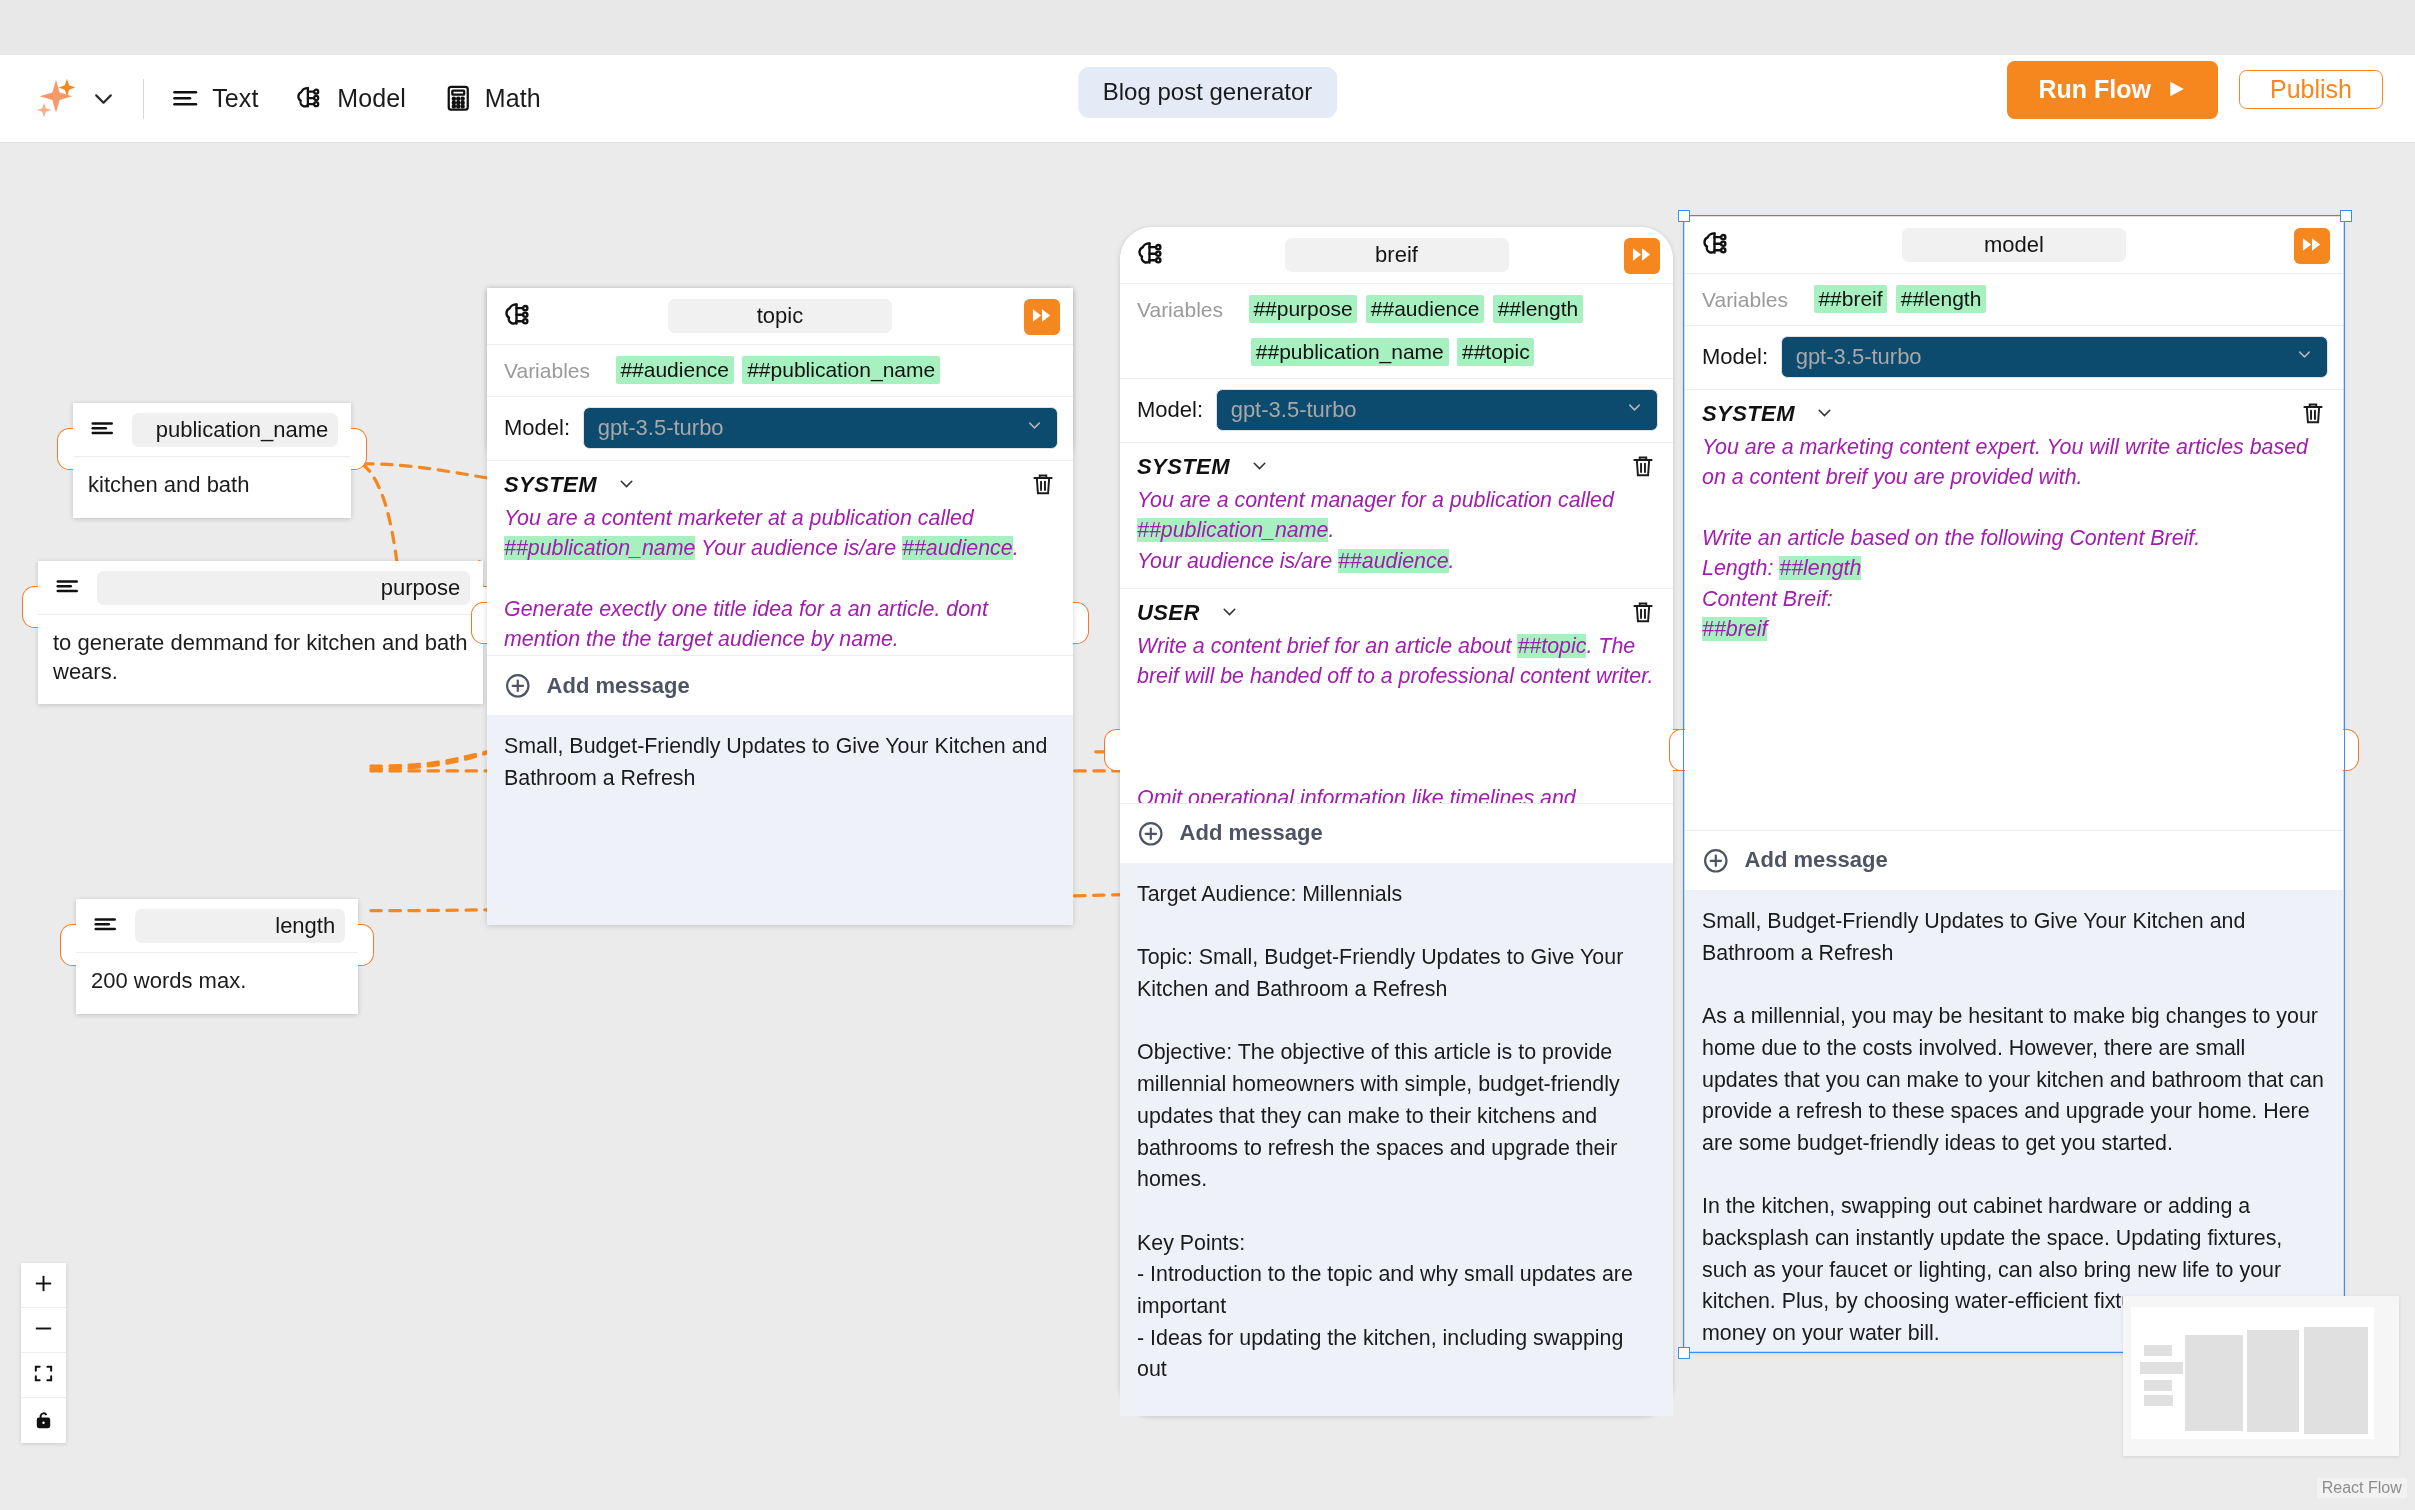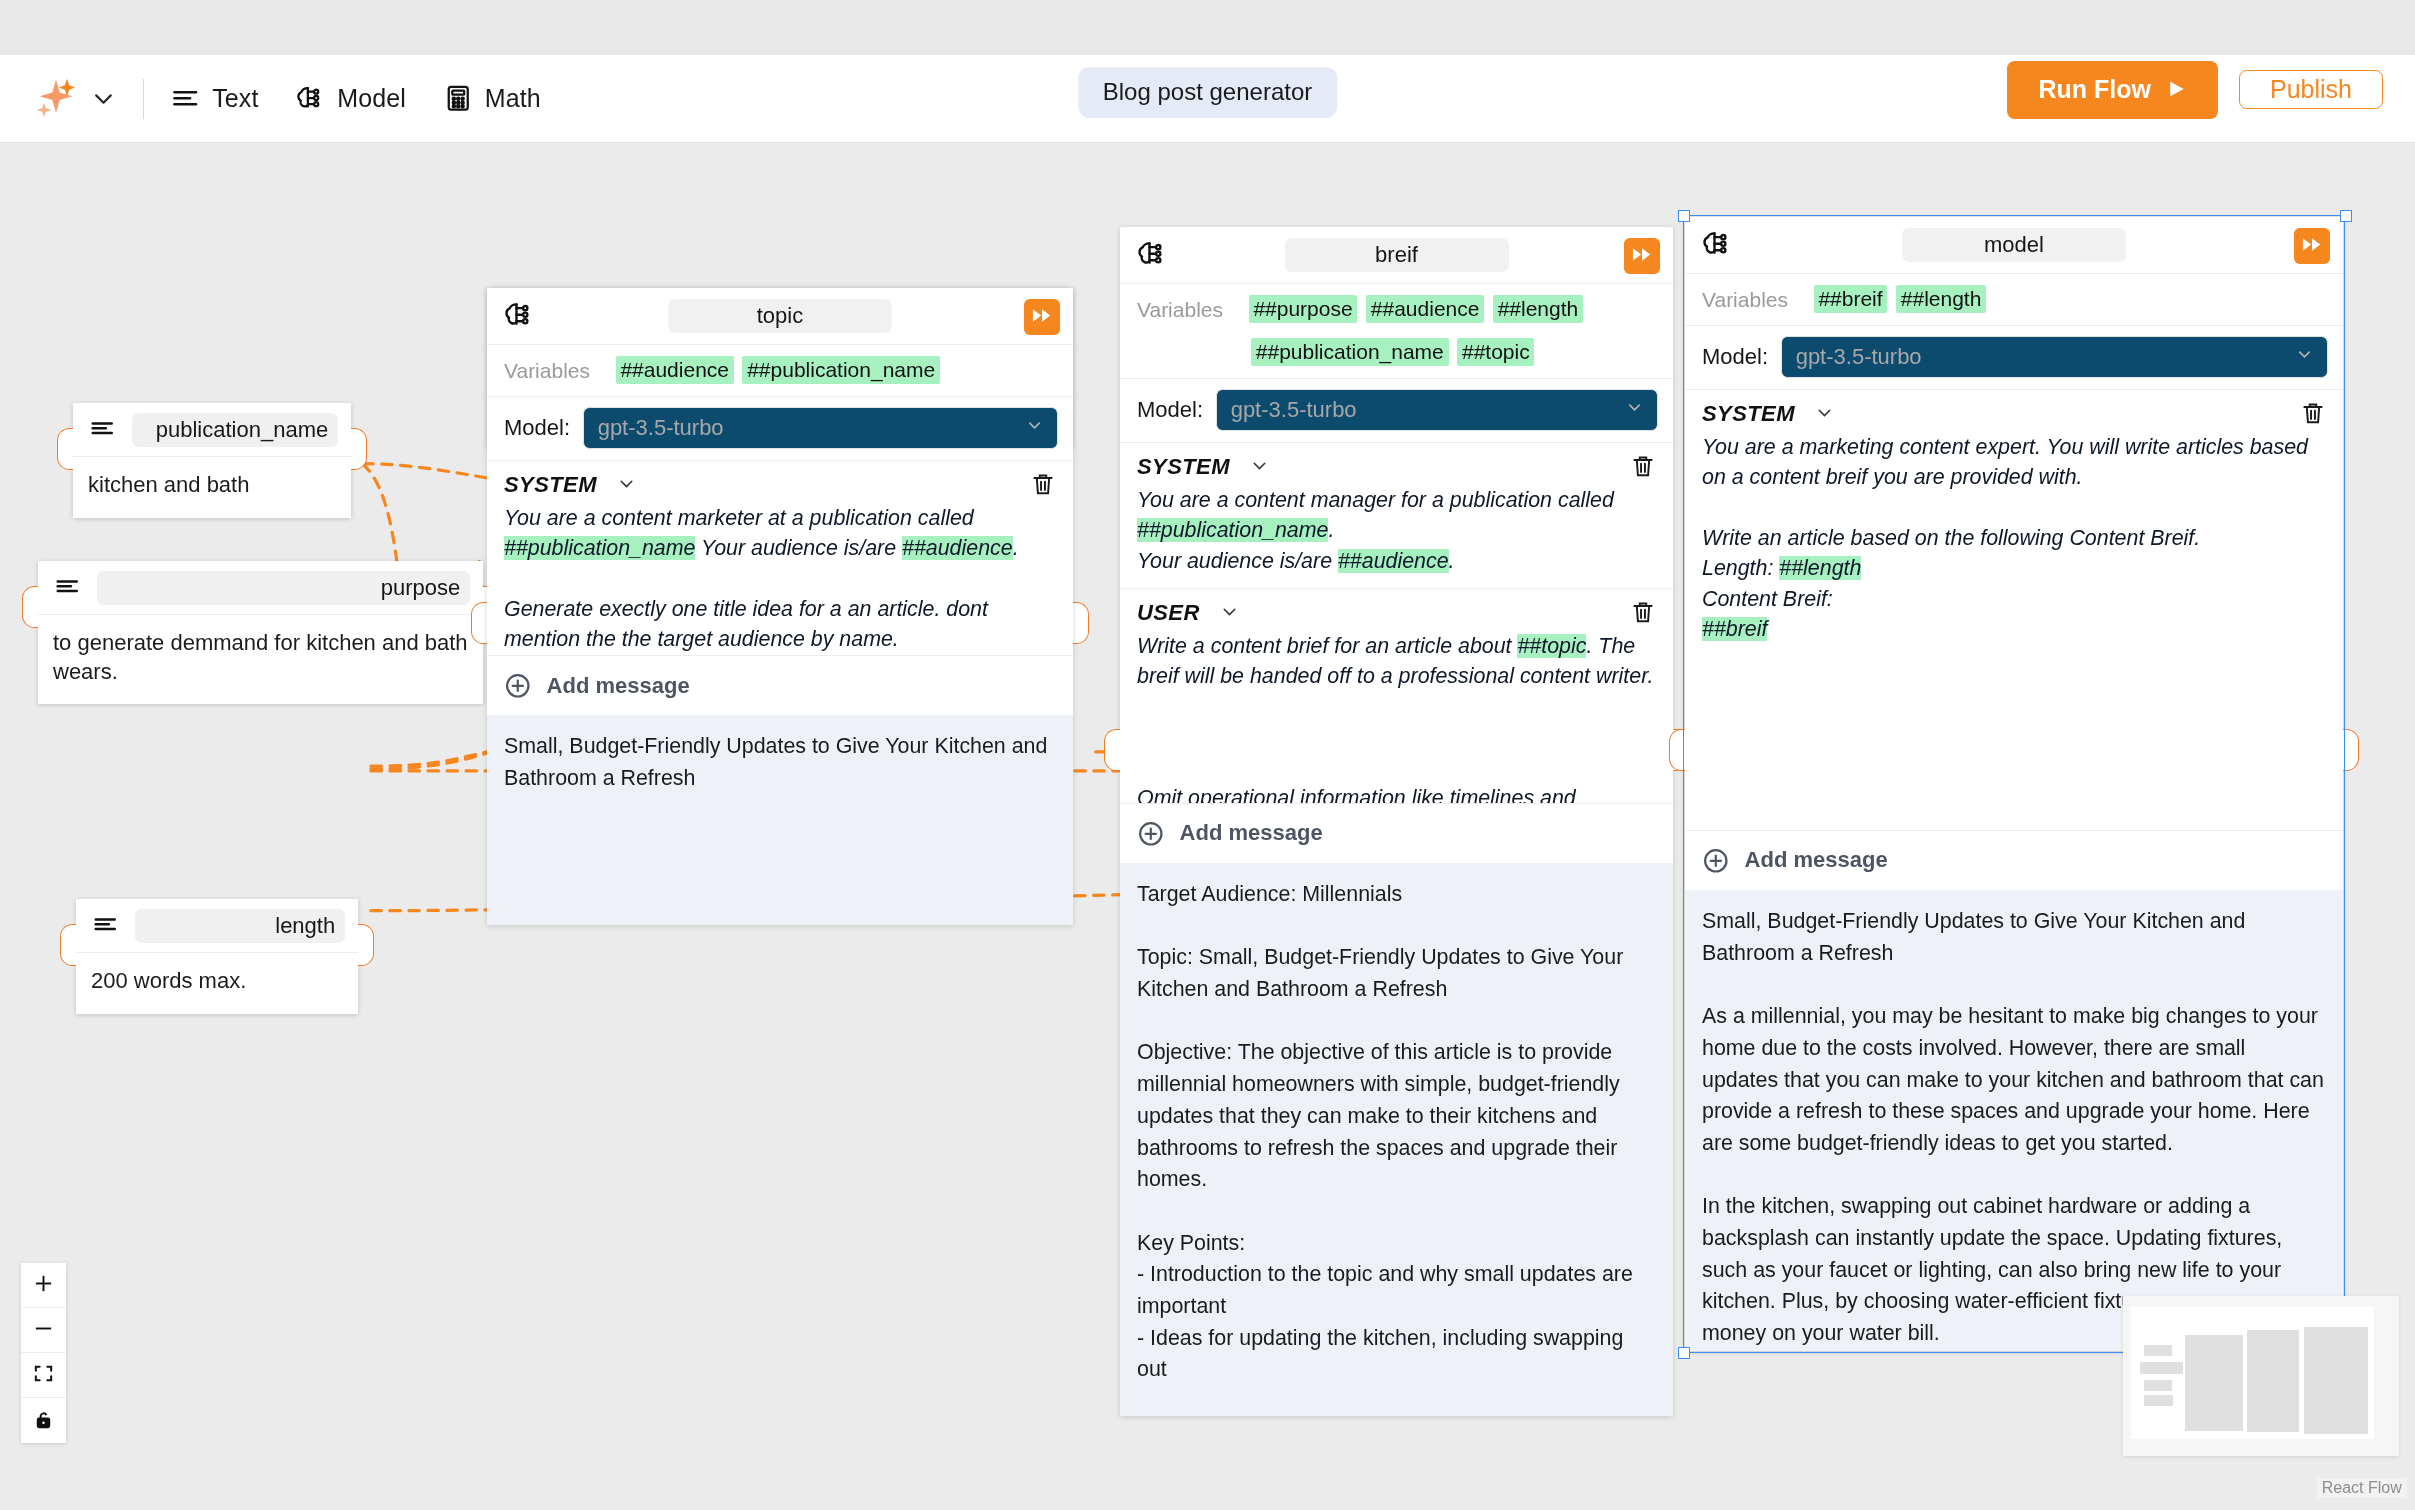--- a/index.html
+++ b/index.html
@@ -171,21 +171,21 @@
     flex: 1; height: 42px; border: 1px solid #e3e3e3; border-radius: 6.7px;
     display: flex; align-items: center; justify-content: space-between;
     padding: 0 13.3px; font-size: 22px; color: #a8a8a8; cursor: pointer;
     background: #0c4a6e;
   }
   .msg-block { padding: 11.4px 17px 0 17px; position: relative; font-style: italic; }
   .msg-head { display: flex; align-items: center; gap: 19px; position: relative; }
   .msg-role { font-size: 22px; font-weight: 700; color: #111; letter-spacing: 0.4px; }
   .trash { position: absolute; right: 0; top: -1px; width: 26px; height: 26px; cursor: pointer; }
   .msg-body {
-    font-size: 21.4px; color: #0f172a; line-height: 1.42;
+    font-size: 21.4px; color: #a21caf; line-height: 1.42;
     white-space: pre-wrap; padding-top: 4.8px;
     cursor: text;
   }
   .msg-sep { height: 1px; background: #ececec; }
   .add-msg {
     display: flex; align-items: center; gap: 15px;
     padding: 16px 17px; border-top: 1px solid #ececec;
     font-size: 22px; font-weight: 700; color: #4d5564; cursor: pointer;
     flex: none;
   }
@@ -463,21 +463,21 @@
             <circle cx="12" cy="12" r="9.3"></circle>
             <line x1="12" y1="7.5" x2="12" y2="16.5"></line>
             <line x1="7.5" y1="12" x2="16.5" y2="12"></line>
           </svg>
       </span>
       <span>Add message</span>
     </div>
     <div class="m-out">Small, Budget-Friendly Updates to Give Your Kitchen and Bathroom a Refresh</div>
   </div>
 
-  <div class="node mnode" style="left:1120px; top:84px; width:553px; height:1189px;">
+  <div class="node mnode" style="left:1120px; top:84px; width:553px; height:1189px;border-radius:32px;">
     <div class="handle left" style="left:-16px; top:502px;"></div>
     <div class="handle right" style="right:-16px; top:502px;"></div>
     <div class="m-head">
       <span>
         <svg class="brain-ico" viewBox="0 0 24 24" fill="none" stroke="#111" stroke-width="1.9" stroke-linecap="round" stroke-linejoin="round">
           <path d="M10 3.5c-2.6 0-4.6 1.3-5.5 3.2C2.9 7.4 2 8.9 2 10.6c0 1.5.8 2.8 2 3.5-.6 1.6.2 3.6 2 4.4 1.1.5 2.3.4 3.2-.2"></path>
           <line x1="10" y1="3.5" x2="10" y2="18.9"></line>
           <line x1="10" y1="6.5" x2="15" y2="6.5"></line>
             <circle cx="17" cy="6.5" r="1.7"></circle>
           <line x1="10" y1="11.8" x2="15" y2="11.8"></line>

